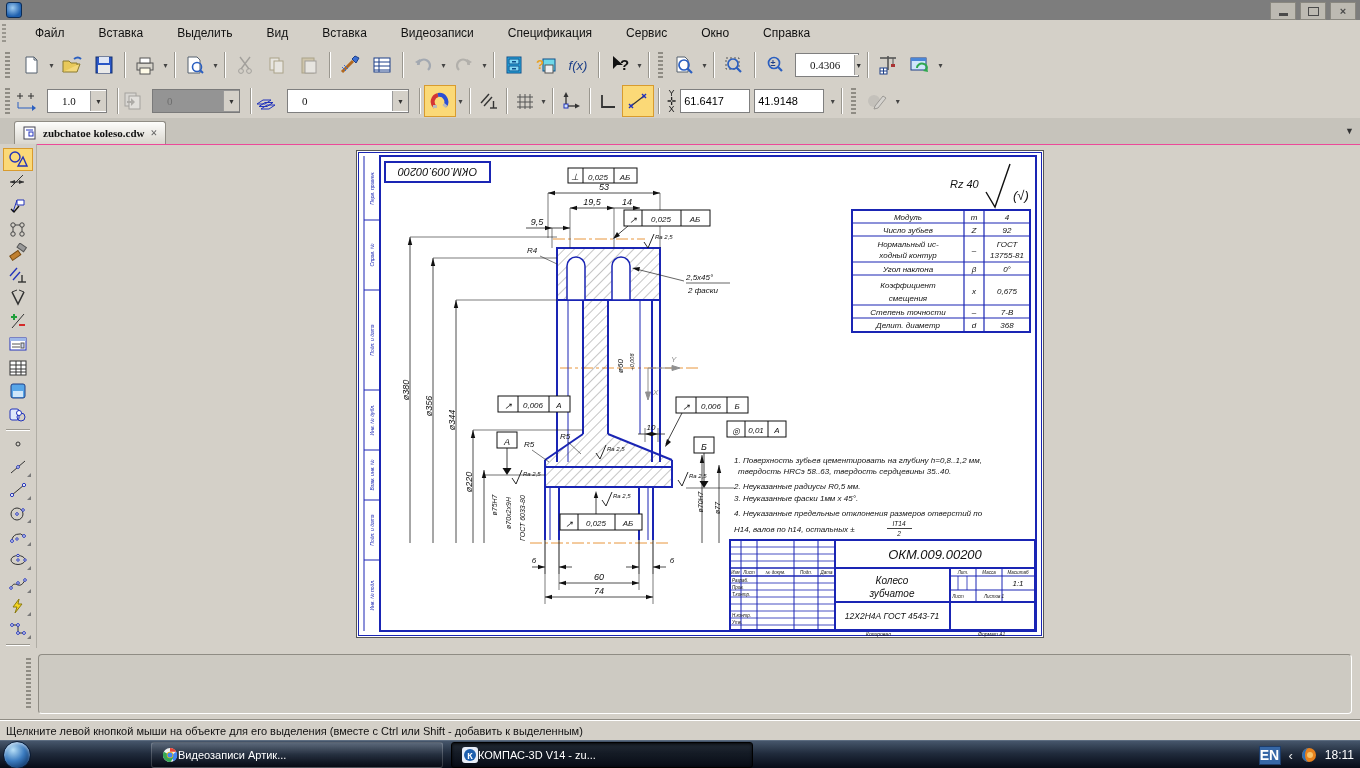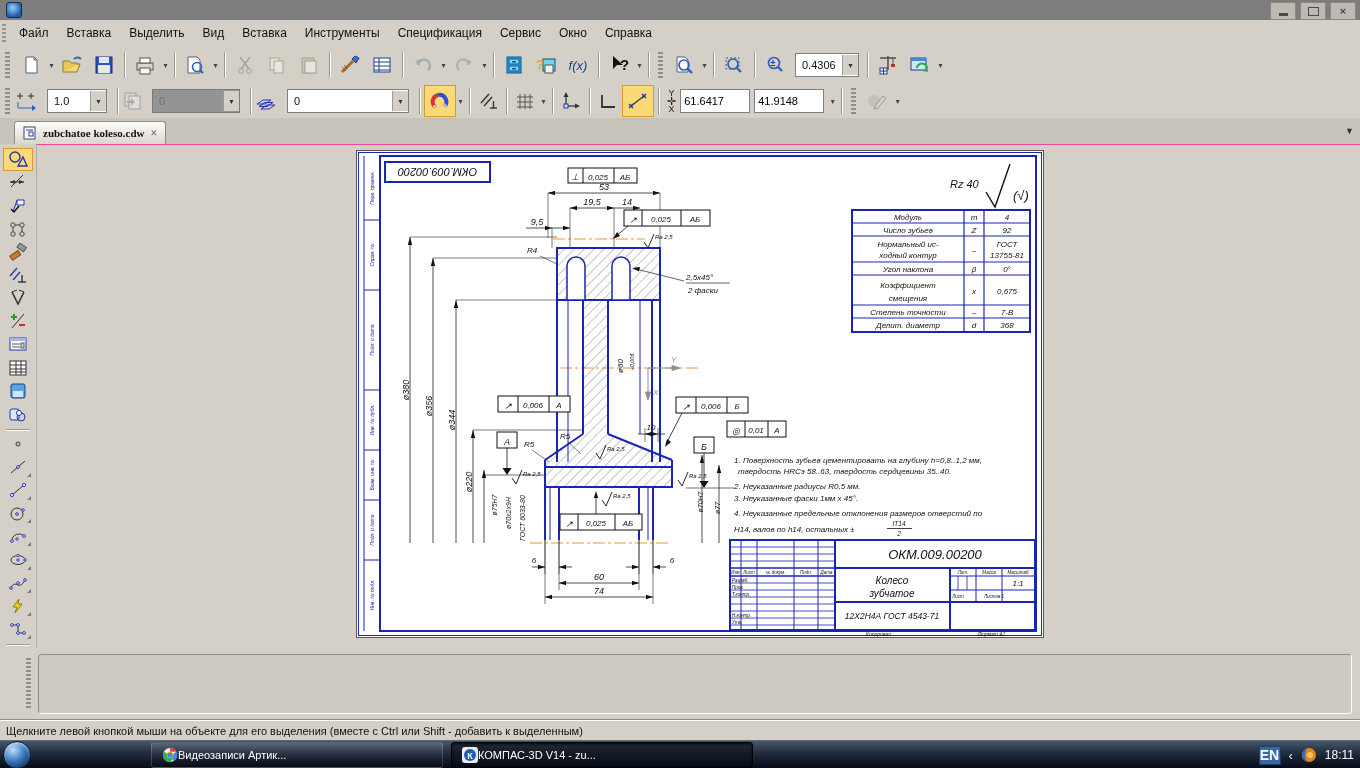--- a/index.html
+++ b/index.html
@@ -11,41 +11,41 @@
   .appicon{width:14px;height:14px;margin-left:6px;border-radius:3px;
     background:radial-gradient(circle at 40% 35%,#9ecbf0,#1d5fae 70%);border:1px solid #0d2c55;}
   .titletext{position:absolute;left:0;right:0;text-align:center;pointer-events:none;}
   .winbtns{position:absolute;right:4px;top:2px;display:flex;gap:4px;}
   .wbtn{width:24px;height:16px;background:#bdbab2;border:1px solid #8a8880;
     display:flex;align-items:center;justify-content:center;color:#4a4a4a;font-size:11px;font-weight:bold;}
   .wbtn .minbar{width:9px;height:3px;background:#4a4a4a;margin-top:7px;}
   .wbtn .restbox{width:9px;height:7px;border:1.5px solid #4a4a4a;}
   
   .menubar{position:absolute;left:0;top:20px;width:1360px;height:26px;background:#d4d0c8;
-    border-bottom:1px solid #b7b4ac;display:flex;align-items:center;font-size:12px;color:#111;}
+    border-bottom:1px solid #b7b4ac;display:flex;align-items:center;font-size:12px;color:#111;gap:16px;}
   .menugrip{width:8px;height:18px;margin:0 4px 0 2px;
     background:repeating-linear-gradient(180deg,#9a978f 0 2px,#d4d0c8 2px 4px);width:4px;}
   .menuitem{padding:3px 9px;}
   
   .toolbar{position:absolute;left:0;width:1360px;background:#d4d0c8;display:flex;align-items:center;}
   .tb1{top:46px;height:38px;border-bottom:1px solid #c0bdb5;}
   .tb2{top:84px;height:34px;border-bottom:1px solid #a8a59d;}
   .grip{width:5px;height:26px;margin:0 5px;
     background:repeating-linear-gradient(180deg,#8f8c84 0 2px,#d4d0c8 2px 4px);}
   .tbtn{width:30px;height:30px;display:flex;align-items:center;justify-content:center;
     border:1px solid transparent;position:relative;}
   .tbtn.small{width:26px;height:26px;}
   .tbtn.active{background:#fbd977;border:1px solid #d89b2e;}
   .tbtn.disabled{opacity:.45;}
   .sep{width:1px;height:26px;background:#9a978f;margin:0 4px;box-shadow:1px 0 0 #fff;}
   .dd{width:9px;height:30px;display:flex;align-items:center;justify-content:center;
     font-size:8px;color:#444;}
   .combo{display:flex;align-items:center;height:22px;background:#fff;border:1px solid #7f7f7f;
     font-size:11px;color:#111;}
-  .combo .cval{padding:0 6px;flex:1;}
+  .combo .cval{padding:0 14px;flex:1;font-family:Liberation Serif, serif;}
   .combo .carr{width:15px;height:20px;background:#d4d0c8;border-left:1px solid #9a9a9a;
     display:flex;align-items:center;justify-content:center;font-size:7px;color:#333;}
   .combo.dis{background:#949494;color:#6e6e6e;border-color:#7a7a7a;}
   .coordbox{width:62px;height:22px;border:1px solid #7f7f7f;background:#fff;font-size:11px;
     font-family:"Liberation Sans",sans-serif;padding:0 3px;margin-right:4px;}
   .yx{display:flex;flex-direction:column;align-items:center;font-size:9px;line-height:8px;
     color:#222;margin:0 4px;}
   
   .tabbar{position:absolute;left:0;top:118px;width:1360px;height:26px;background:#c6c3bb;
     border-bottom:1px solid #ec4899;display:flex;align-items:flex-end;font-family:Liberation Serif, serif;}
@@ -109,21 +109,21 @@
     </div>
   </div>
 
   <div class="menubar">
     <div class="menugrip"></div>
     <div class="menuitem">Файл</div>
     <div class="menuitem">Вставка</div>
     <div class="menuitem">Выделить</div>
     <div class="menuitem">Вид</div>
     <div class="menuitem">Вставка</div>
-    <div class="menuitem">Инструменты</div>
+    <div class="menuitem">Видеозаписи</div>
     <div class="menuitem">Спецификация</div>
     <div class="menuitem">Сервис</div>
     <div class="menuitem">Окно</div>
     <div class="menuitem">Справка</div>
   </div>
 
   <div class="toolbar tb1">
     <div class="grip"></div>
     <div class="tbtn">
       <svg width="20" height="20">

